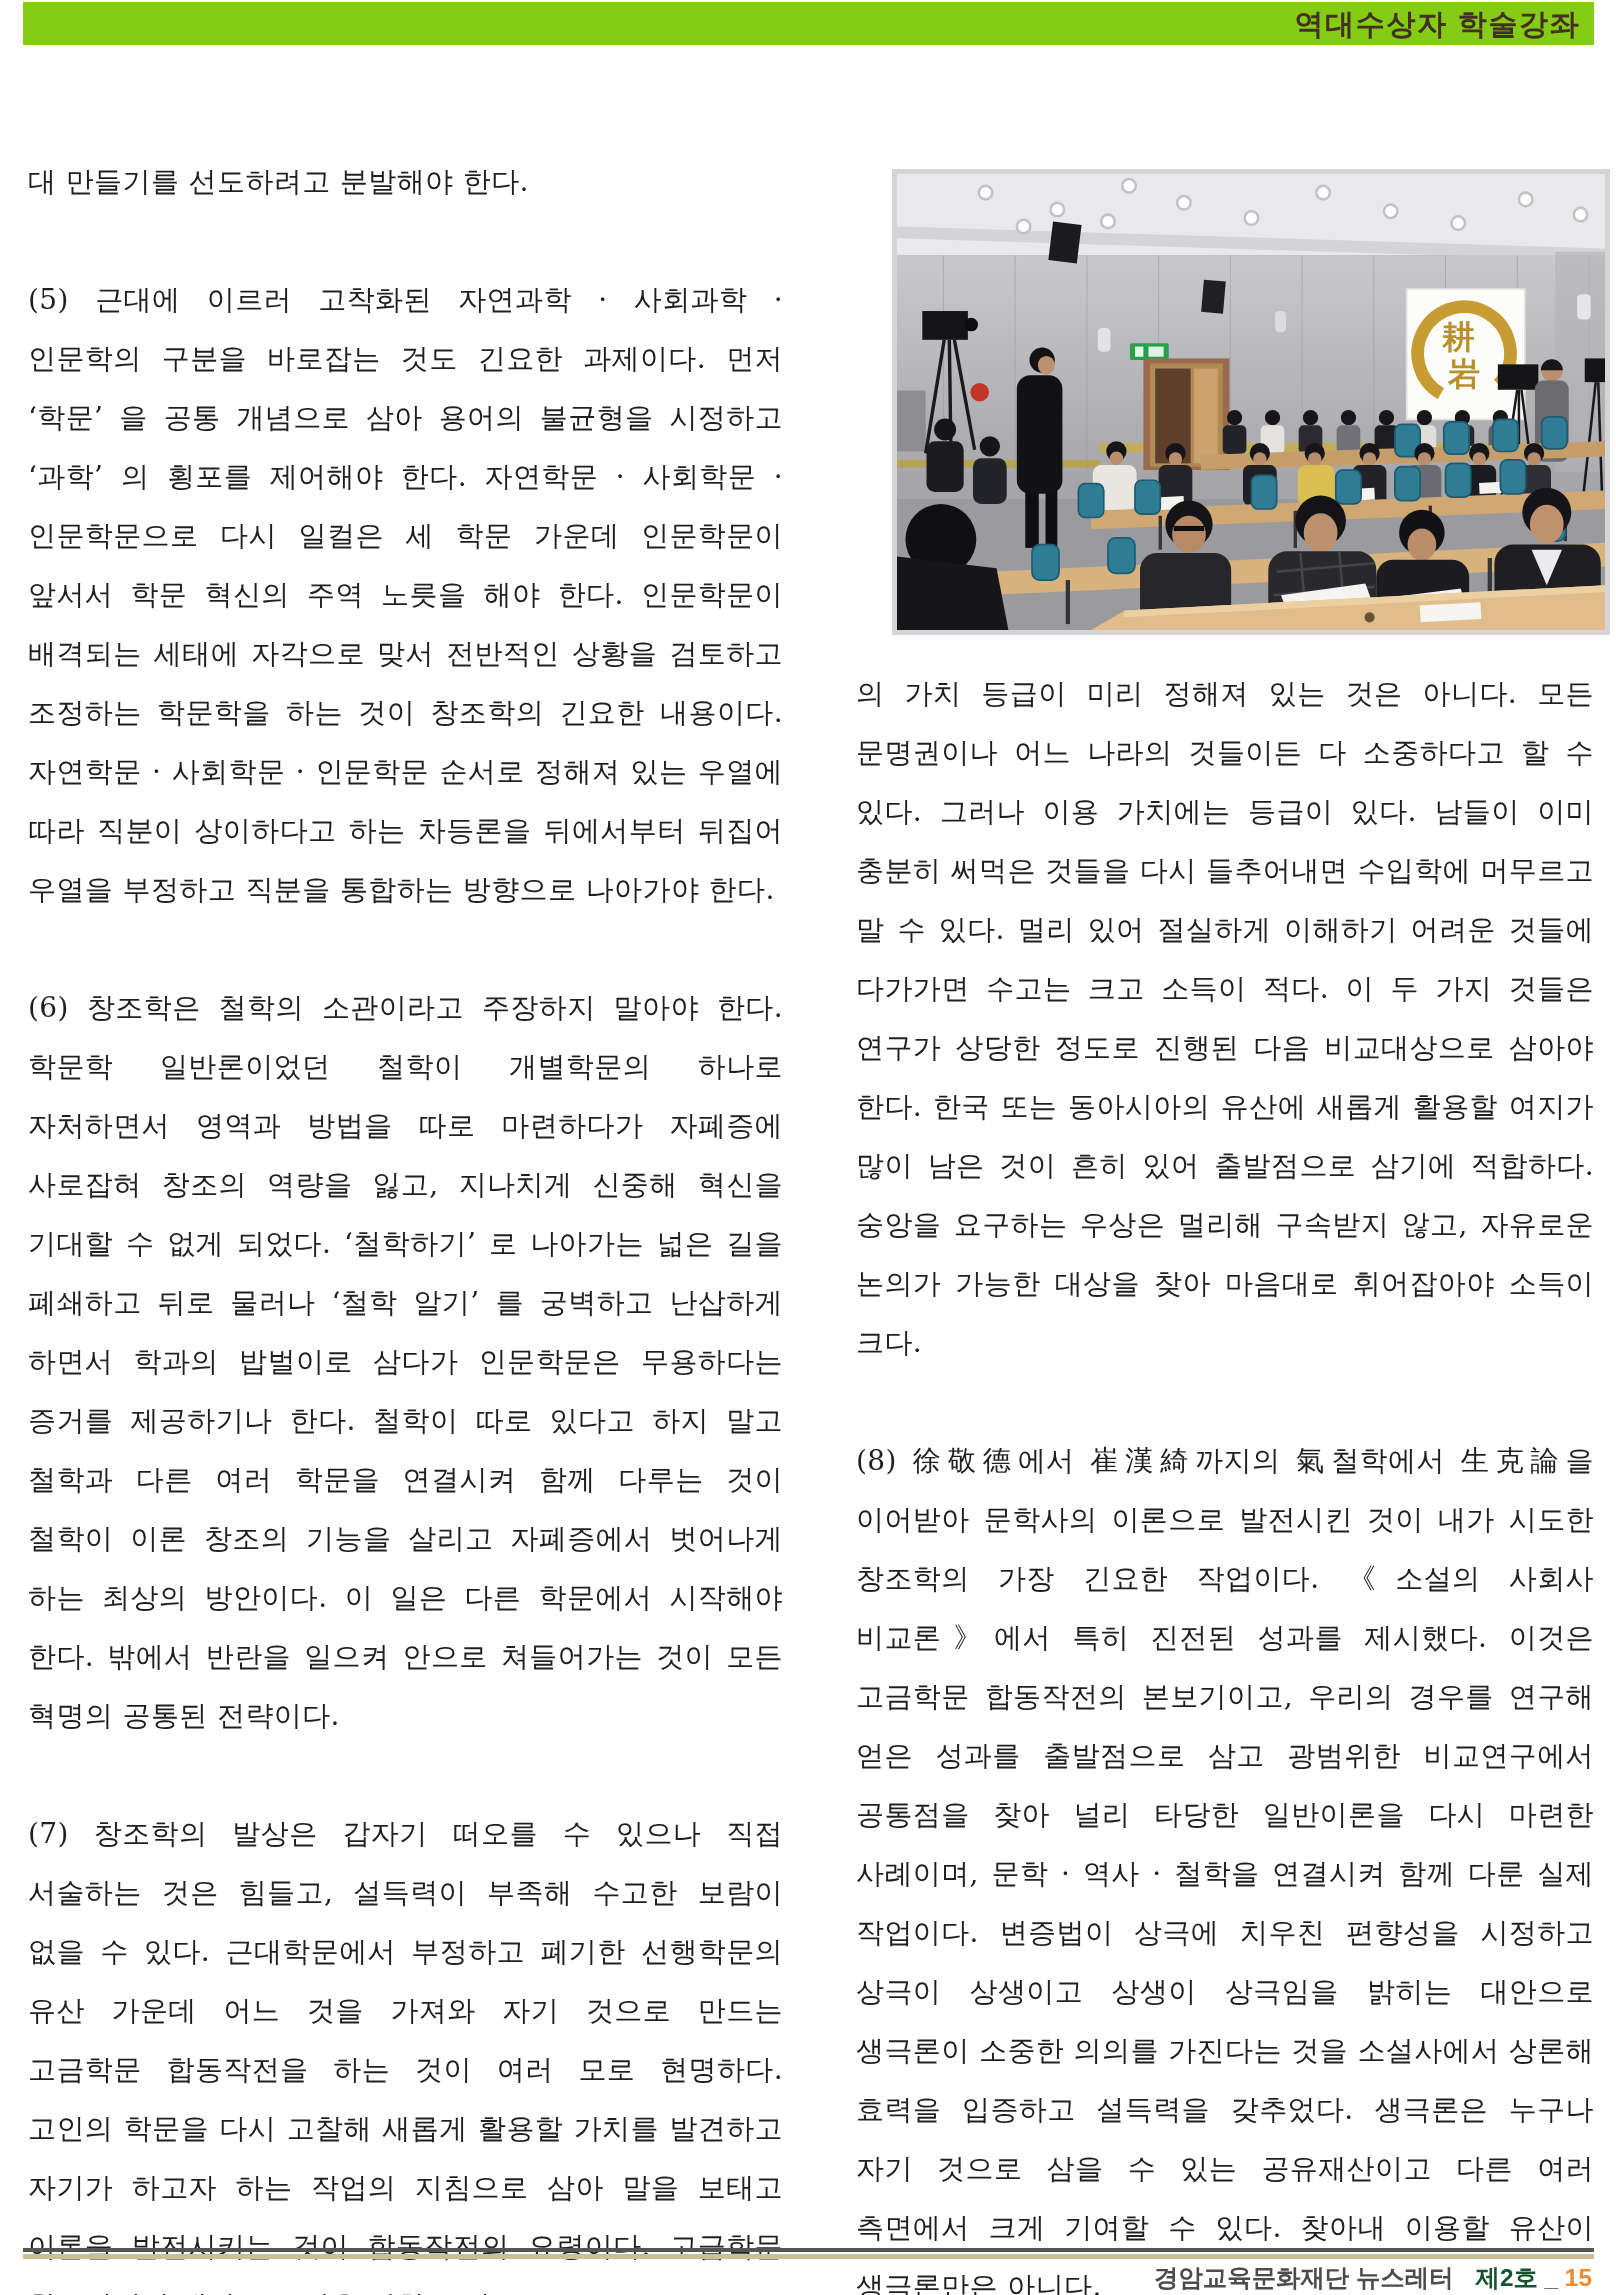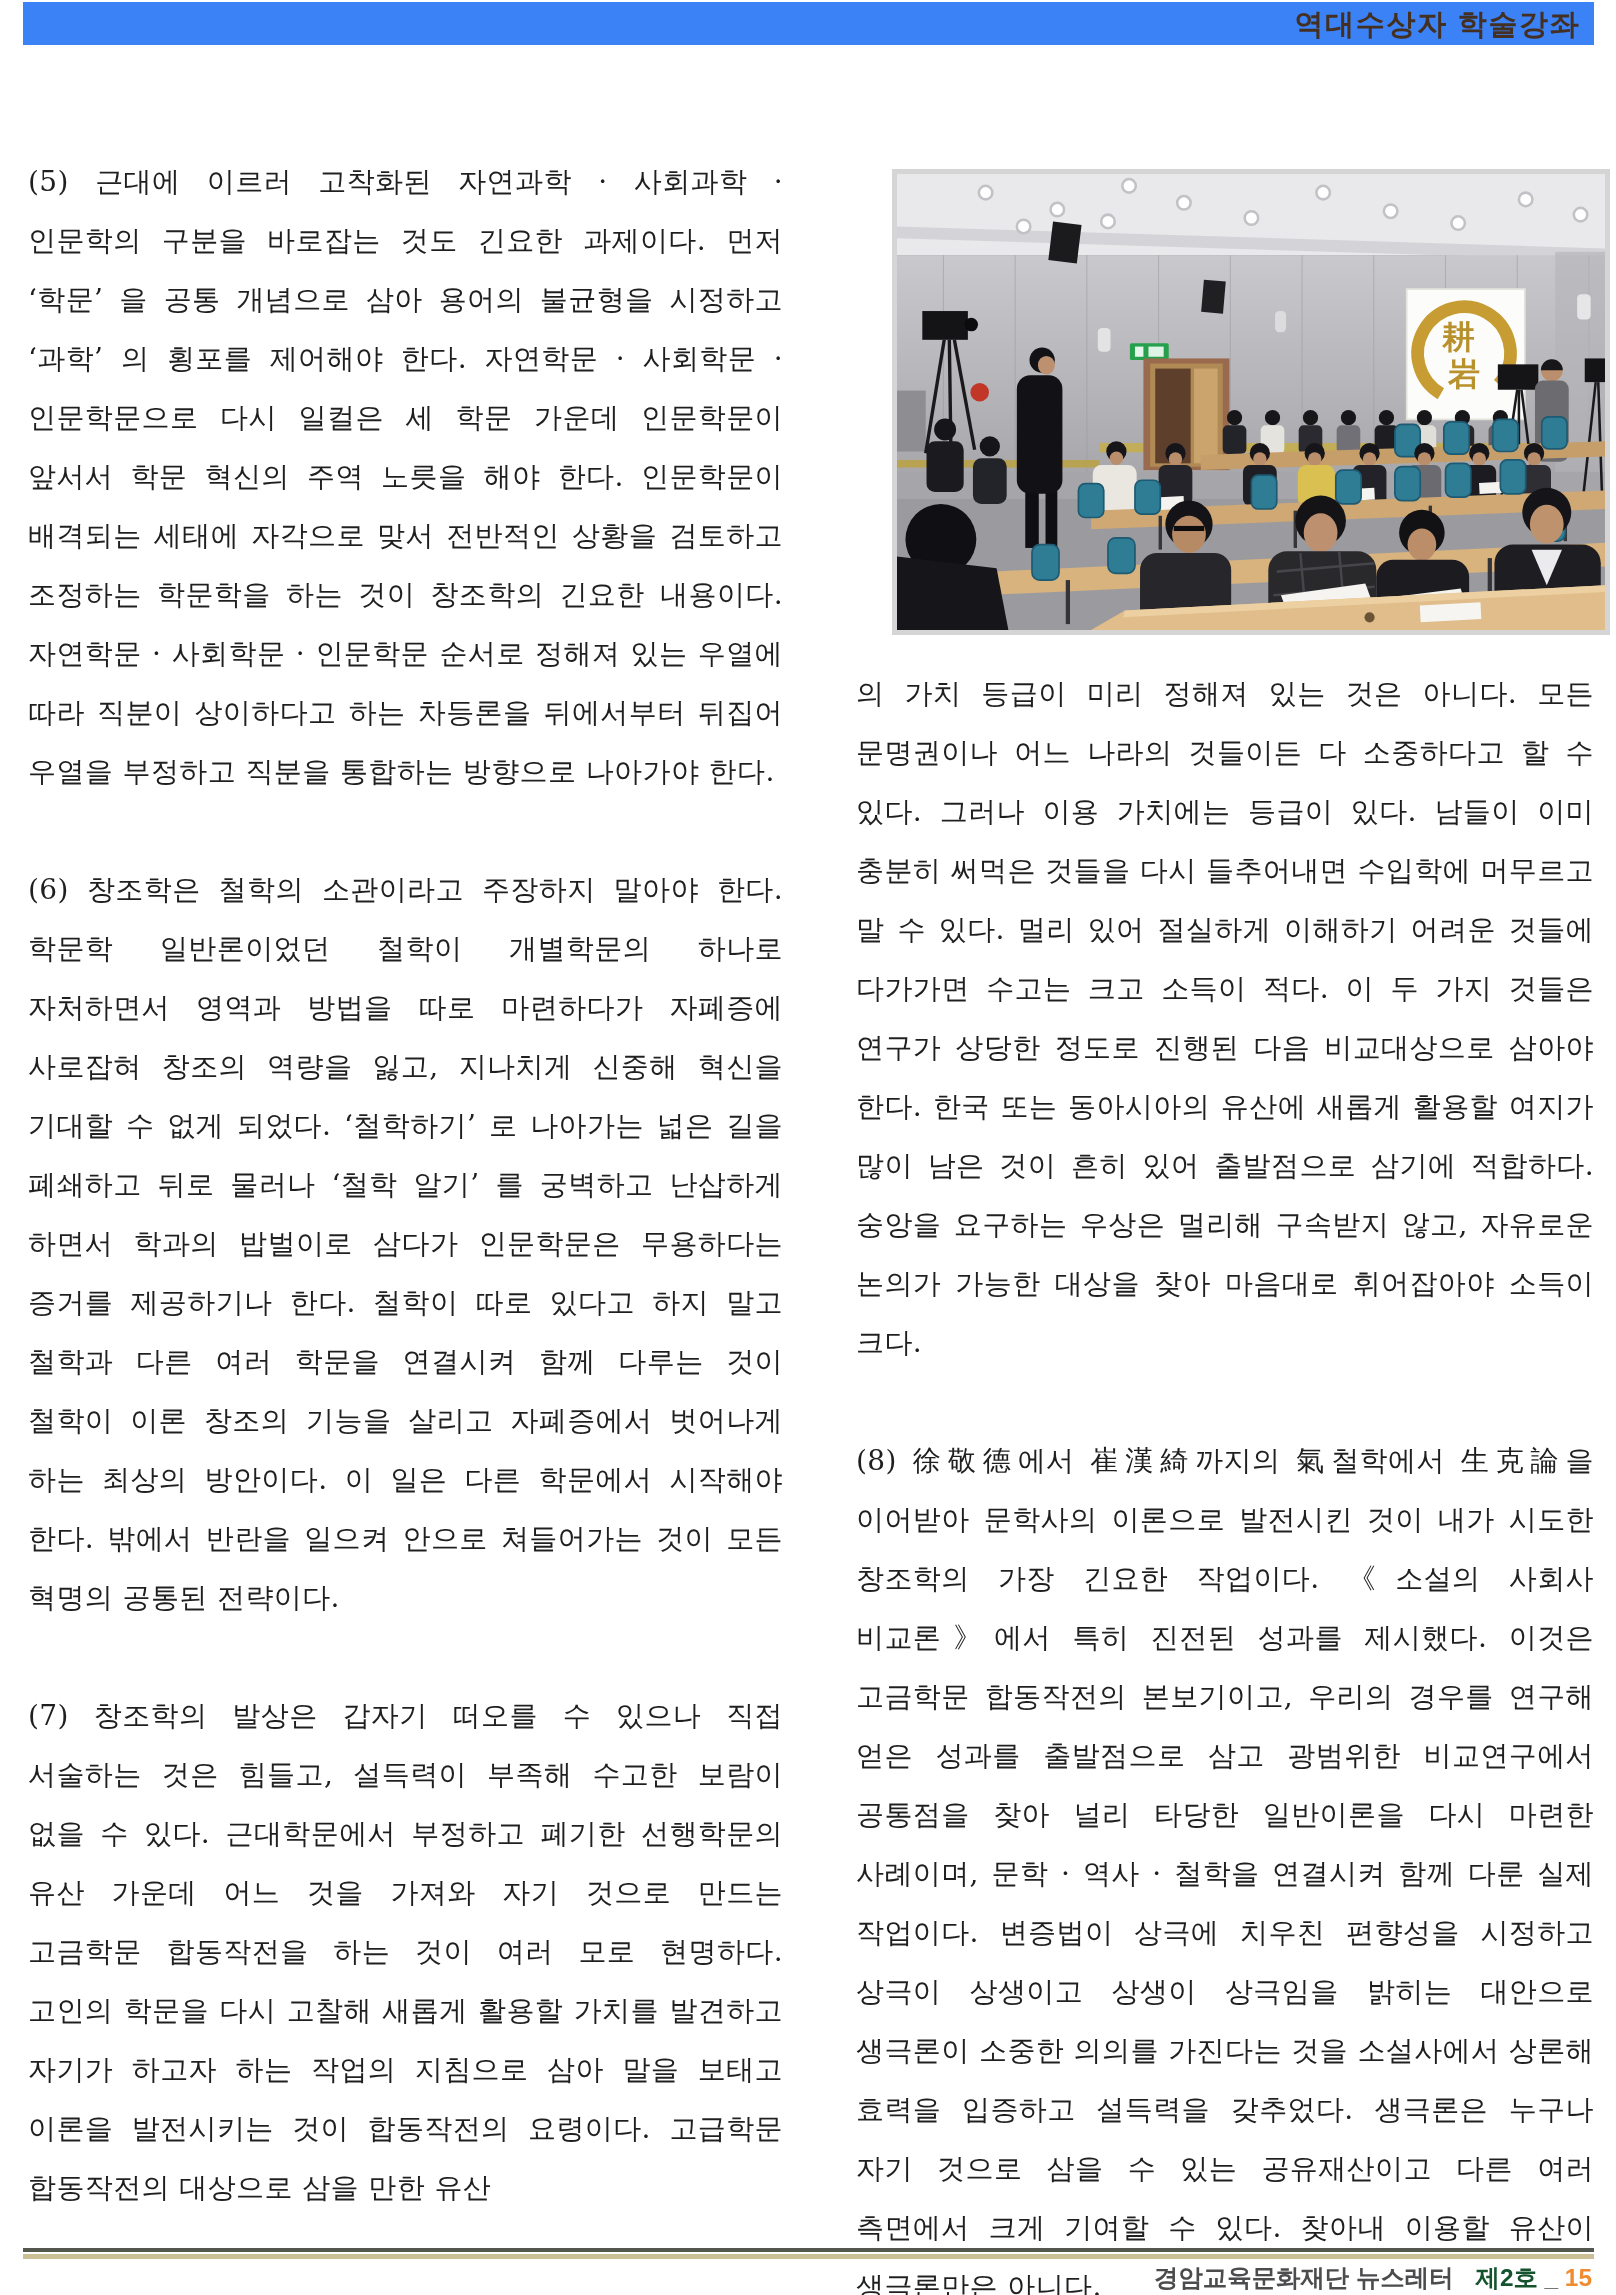--- a/index.html
+++ b/index.html
@@ -1,20 +1,20 @@
 <!DOCTYPE html>
 <html style="font-size:13.5px"><head>
 <meta charset="utf-8">
 <style>
   html,body{margin:0;padding:0;background:#ffffff;}
   .page{position:relative;width:1617px;height:2295px;background:#ffffff;overflow:hidden;
         font-family:"DejaVu Serif","Liberation Serif",serif;}
 
   
-  .header-bar{position:absolute;left:23px;top:1.7px;width:1571px;height:43px;background:#3b82f6;}
+  .header-bar{position:absolute;left:23px;top:1.7px;width:1571px;height:43px;background:#84cc16;}
   .header-title{position:absolute;right:13.5px;top:0;height:43px;line-height:45px;
         font-family:"Liberation Sans","DejaVu Sans",sans-serif;font-weight:bold;
         font-size:29px;color:#443022;letter-spacing:1.7px;white-space:nowrap;}
 
   
   .column{position:absolute;font-size:28px;line-height:59px;color:#1f1f1f;
         text-align:justify;word-break:keep-all;letter-spacing:0.4px;}
   .column p{margin:0 0 59px 0;}
   .column p:last-child{margin-bottom:0;}
   .col-left{left:28px;top:152px;width:755px;}
@@ -39,20 +39,21 @@
 </head>
 <body>
 
 <div class="page">
 
   <div class="header-bar">
     <span class="header-title">역대수상자 학술강좌</span>
   </div>
 
   <section class="column col-left">
+    <p>대 만들기를 선도하려고 분발해야 한다.</p>
     <p>(5) 근대에 이르러 고착화된 자연과학 · 사회과학 · 인문학의 구분을 바로잡는 것도 긴요한 과제이다. 먼저 ‘학문’ 을 공통 개념으로 삼아 용어의 불균형을 시정하고 ‘과학’ 의 횡포를 제어해야 한다. 자연학문 · 사회학문 · 인문학문으로 다시 일컬은 세 학문 가운데 인문학문이 앞서서 학문 혁신의 주역 노릇을 해야 한다. 인문학문이 배격되는 세태에 자각으로 맞서 전반적인 상황을 검토하고 조정하는 학문학을 하는 것이 창조학의 긴요한 내용이다. 자연학문 · 사회학문 · 인문학문 순서로 정해져 있는 우열에 따라 직분이 상이하다고 하는 차등론을 뒤에서부터 뒤집어 우열을 부정하고 직분을 통합하는 방향으로 나아가야 한다.</p>
     <p>(6) 창조학은 철학의 소관이라고 주장하지 말아야 한다. 학문학 일반론이었던 철학이 개별학문의 하나로 자처하면서 영역과 방법을 따로 마련하다가 자폐증에 사로잡혀 창조의 역량을 잃고, 지나치게 신중해 혁신을 기대할 수 없게 되었다. ‘철학하기’ 로 나아가는 넓은 길을 폐쇄하고 뒤로 물러나 ‘철학 알기’ 를 궁벽하고 난삽하게 하면서 학과의 밥벌이로 삼다가 인문학문은 무용하다는 증거를 제공하기나 한다. 철학이 따로 있다고 하지 말고 철학과 다른 여러 학문을 연결시켜 함께 다루는 것이 철학이 이론 창조의 기능을 살리고 자폐증에서 벗어나게 하는 최상의 방안이다. 이 일은 다른 학문에서 시작해야 한다. 밖에서 반란을 일으켜 안으로 쳐들어가는 것이 모든 혁명의 공통된 전략이다.</p>
     <p>(7) 창조학의 발상은 갑자기 떠오를 수 있으나 직접 서술하는 것은 힘들고, 설득력이 부족해 수고한 보람이 없을 수 있다. 근대학문에서 부정하고 폐기한 선행학문의 유산 가운데 어느 것을 가져와 자기 것으로 만드는 고금학문 합동작전을 하는 것이 여러 모로 현명하다. 고인의 학문을 다시 고찰해 새롭게 활용할 가치를 발견하고 자기가 하고자 하는 작업의 지침으로 삼아 말을 보태고 이론을 발전시키는 것이 합동작전의 요령이다. 고급학문 합동작전의 대상으로 삼을 만한 유산</p>
   </section>
 
   <figure class="photo-frame">
     <svg viewBox="0 0 839 539" preserveAspectRatio="none">
       <defs>
         <linearGradient id="wallG" x1="0" y1="0" x2="0" y2="1">
           <stop offset="0" stop-color="#c9c9cd"></stop>

